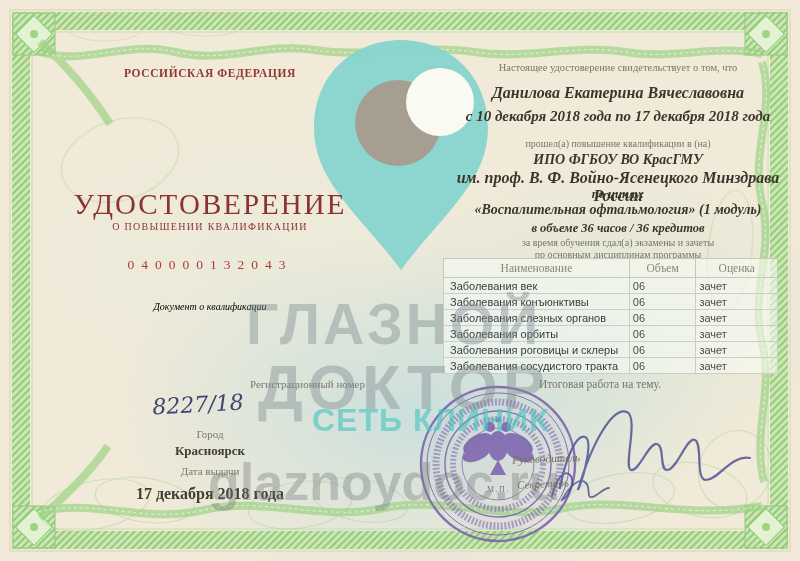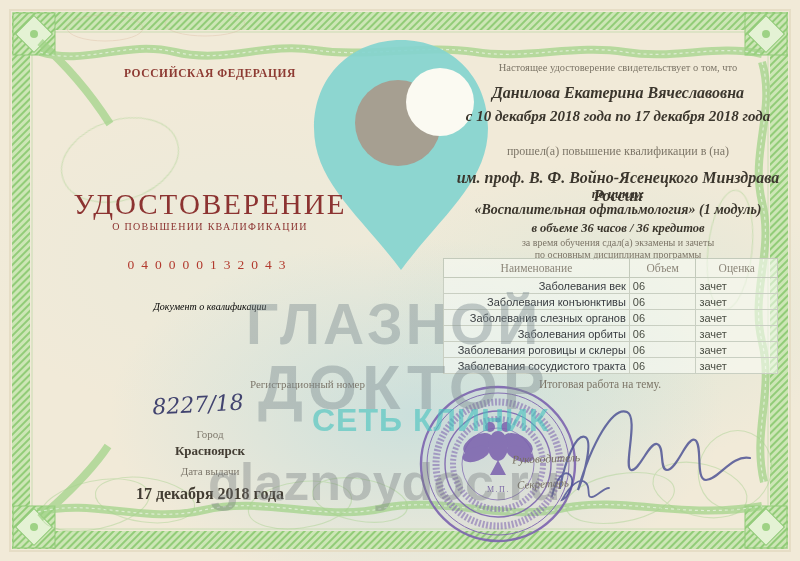--- a/index.html
+++ b/index.html
@@ -26,36 +26,36 @@
            transform:rotate(-3deg);font-family:"DejaVu Serif",serif;}
   .city-lbl{left:55px;top:428px;width:310px;font-size:11px;color:#7e786c;}
   .city-val{left:55px;top:443px;width:310px;font-size:13px;font-weight:bold;color:#433d33;}
   .date-lbl{left:55px;top:465px;width:310px;font-size:11px;color:#7e786c;}
   .date-val{left:55px;top:485px;width:310px;font-size:16px;font-weight:bold;color:#433d33;}
   
   .rc{left:440px;width:356px;}
   .intro{top:62px;font-size:10.5px;color:#7c7567;}
   .recip{top:84px;font-size:16px;}
   .period{top:108px;font-size:15px;}
-  .compl{top:144px;font-size:12px;color:#7c7567;}
+  .compl{top:138px;font-size:10px;color:#7c7567;}
   .inst1{top:152px;font-size:14px;}
   .inst2{top:169px;font-size:16px;}
   .cyc-l{top:187px;font-size:12.5px;}
   .cyc-n{top:202px;font-size:14px;}
   .vol{top:221px;font-size:12.5px;}
   .ex1{top:237px;font-size:10px;color:#7c7567;}
   .ex2{top:249px;font-size:10px;color:#7c7567;text-align:center;}
   
   .grades{position:absolute;left:443px;top:258px;width:335px;border-collapse:collapse;
           background:rgba(252,253,248,0.55);font-family:"Liberation Sans","DejaVu Sans",sans-serif;
           font-size:11px;color:#383c40;z-index:10;}
   .grades th{font-family:"Liberation Serif",serif;font-weight:normal;color:#8b8578;
              font-size:11.5px;border:1px solid #c3cabb;height:18px;padding:0 14px;}
   .grades td{border:1px solid #c9cfc2;height:13px;padding:1px 3px;}
-  .grades td.nm{text-align:right;padding-left:6px;}
+  .grades td.nm{text-align:left;padding-left:6px;}
   .grades td.c{color:#4a4e44;}
   .final-work{left:470px;top:378px;width:260px;font-size:11.5px;color:#7c7567;z-index:11;}
   
   .head-lbl{left:512px;top:452px;width:90px;font-size:11.5px;font-style:italic;color:#776f60;
             transform:rotate(-2deg);z-index:22;}
   .sec-lbl{left:517px;top:477px;width:70px;font-size:11px;font-style:italic;color:#776f60;
            transform:rotate(-3deg);z-index:22;}
   
   .wm{pointer-events:none;font-family:"Liberation Sans","DejaVu Sans",sans-serif;
       font-weight:bold;z-index:30;white-space:nowrap;}
@@ -155,20 +155,21 @@
   <div class="abs ctr reg-val z10">8227/18</div>
   <div class="abs ctr city-lbl z10">Город</div>
   <div class="abs ctr city-val z10">Красноярск</div>
   <div class="abs ctr date-lbl z10">Дата выдачи</div>
   <div class="abs ctr date-val z10">17 декабря 2018 года</div>
 
   <div class="abs ctr rc intro z10">Настоящее удостоверение свидетельствует о том, что</div>
   <div class="abs ctr rc recip bi z10">Данилова Екатерина Вячеславовна</div>
   <div class="abs ctr rc period bi z10">с 10 декабря 2018 года по 17 декабря 2018 года</div>
   <div class="abs ctr rc compl z10">прошел(а) повышение квалификации в (на)</div>
+  <div class="abs ctr rc inst1 bi z10">ИПО ФГБОУ ВО КрасГМУ</div>
   <div class="abs ctr rc inst2 bi z10">им. проф. В. Ф. Войно-Ясенецкого Минздрава России</div>
   <div class="abs ctr rc cyc-l bi z10">по циклу:</div>
   <div class="abs ctr rc cyc-n bi z10">«Воспалительная офтальмология» (1 модуль)</div>
   <div class="abs ctr rc vol bi z10">в объеме 36 часов / 36 кредитов</div>
   <div class="abs ctr rc ex1 z10">за время обучения сдал(а) экзамены и зачеты</div>
   <div class="abs ctr rc ex2 z10">по основным  дисциплинам программы</div>
 
   <table class="grades">
     <tbody>
         <tr>

